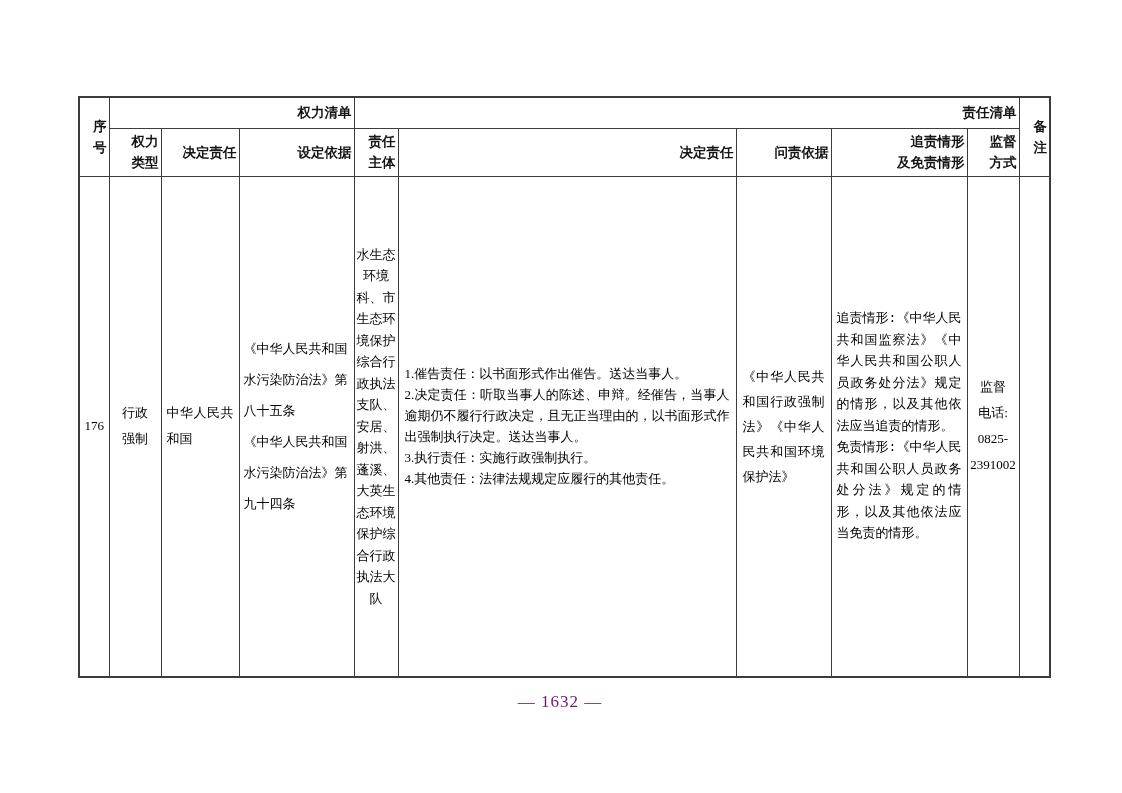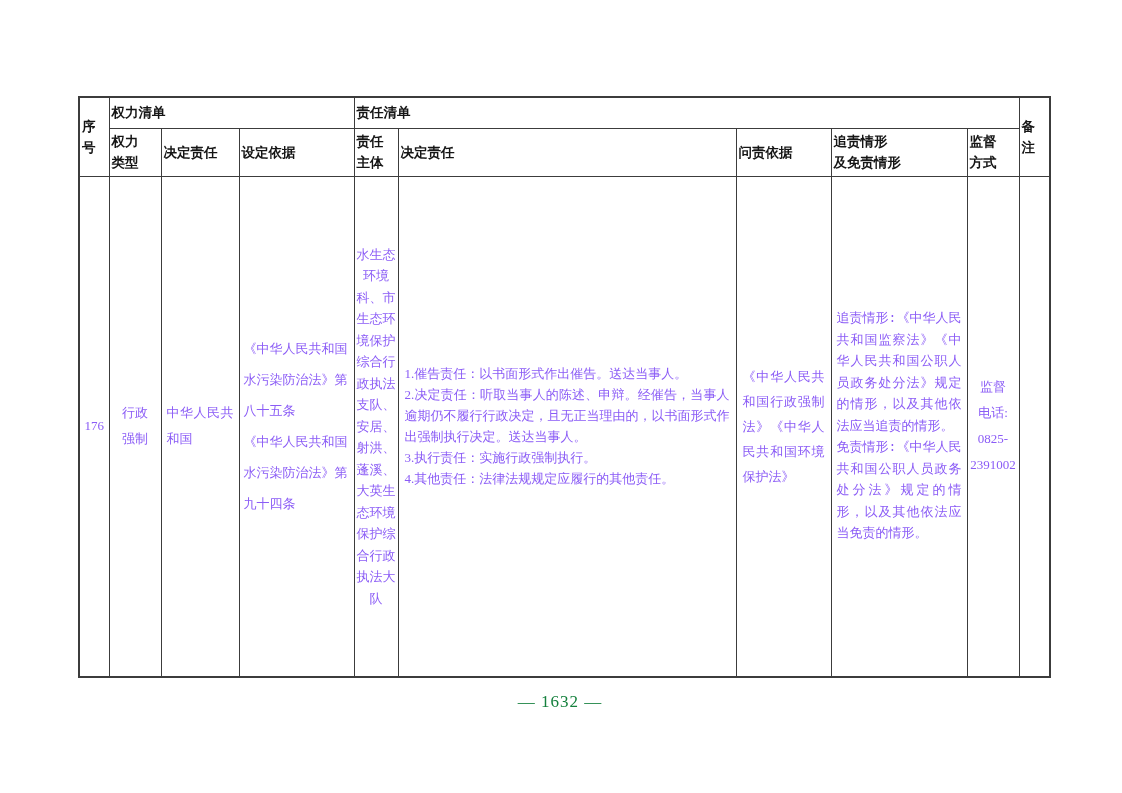--- a/index.html
+++ b/index.html
@@ -30,50 +30,50 @@
     border: 1px solid #3c3c3c;
     overflow: hidden;
     vertical-align: middle;
     white-space: pre-line;
   }
   .main th {
     font-family: Liberation Sans, sans-serif;
     font-weight: 700;
     font-size: 13.5px;
     line-height: 21px;
-    text-align: left;
+    text-align: right;
     padding: 1px 2px;
     color: #151515;
   }
   tr.h1 { height: 31px; }
   tr.h2 { height: 48px; }
   tr.data { height: 501px; }
   .main td {
     font-size: 13px;
-    color: #8b5cf6;
+    color: #000000;
   }
   .c-serial   { text-align: center; font-size: 14px; }
   .c-ptype    { text-align: center; line-height: 26px; }
   .c-pname    { text-align: justify; line-height: 26px; padding: 0 5px; }
   .c-basis    { text-align: justify; line-height: 31px; padding: 0 4px; }
   .c-subject  { text-align: center; line-height: 21.5px; padding: 0 1px; }
   .c-matters  { text-align: justify; line-height: 21px; padding: 0 6px; }
   .c-abasis   { text-align: justify; line-height: 25px; padding: 16px 6px; }
   .c-acc      { text-align: justify; line-height: 21.5px; padding: 0 5px; font-family: Liberation Mono, monospace; }
   .c-super    { text-align: center; line-height: 26px; }
   .c-remark   { }
   .page-num {
     position: absolute;
     top: 692px;
     left: 0;
     width: 1120px;
     text-align: center;
     font-size: 17px;
     letter-spacing: 1px;
-    color: #15803d;
+    color: #701a75;
   }
 </style>
 </head>
 <body>
 
 <div class="page">
 
   <table class="main">
     <colgroup>
       <col style="width:30px">

